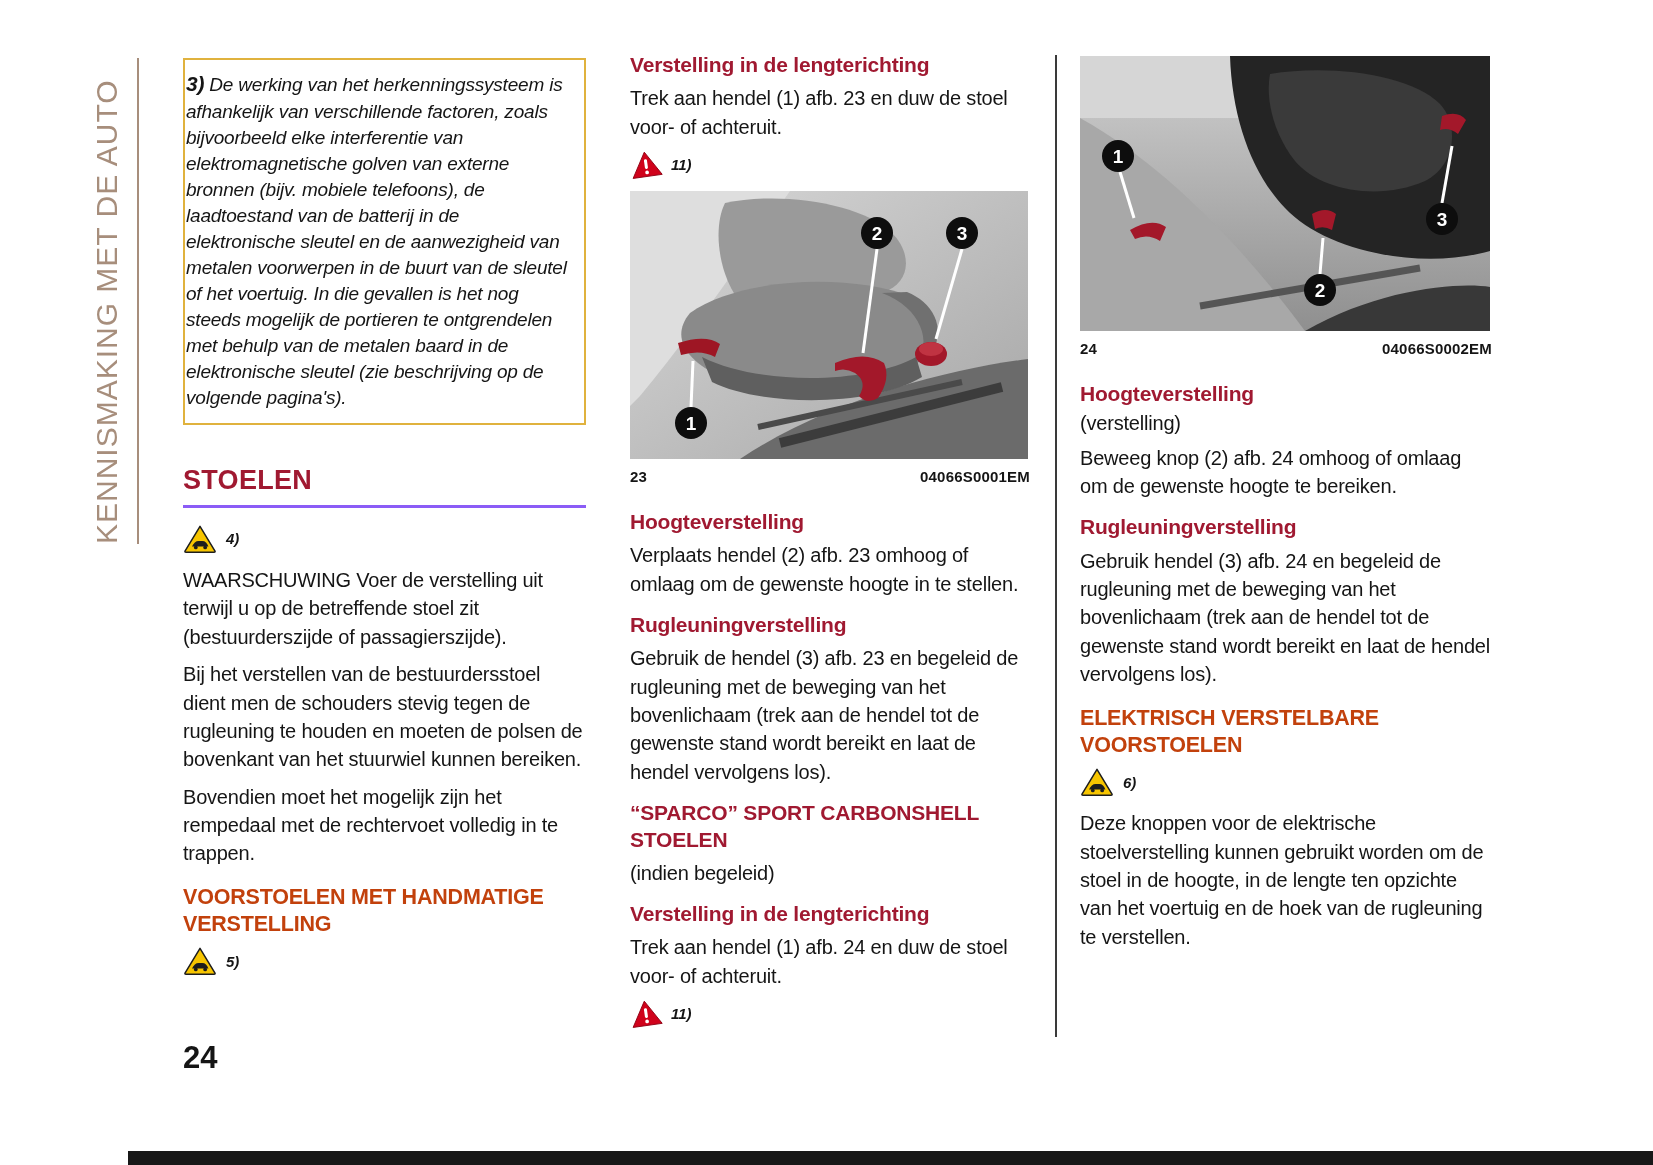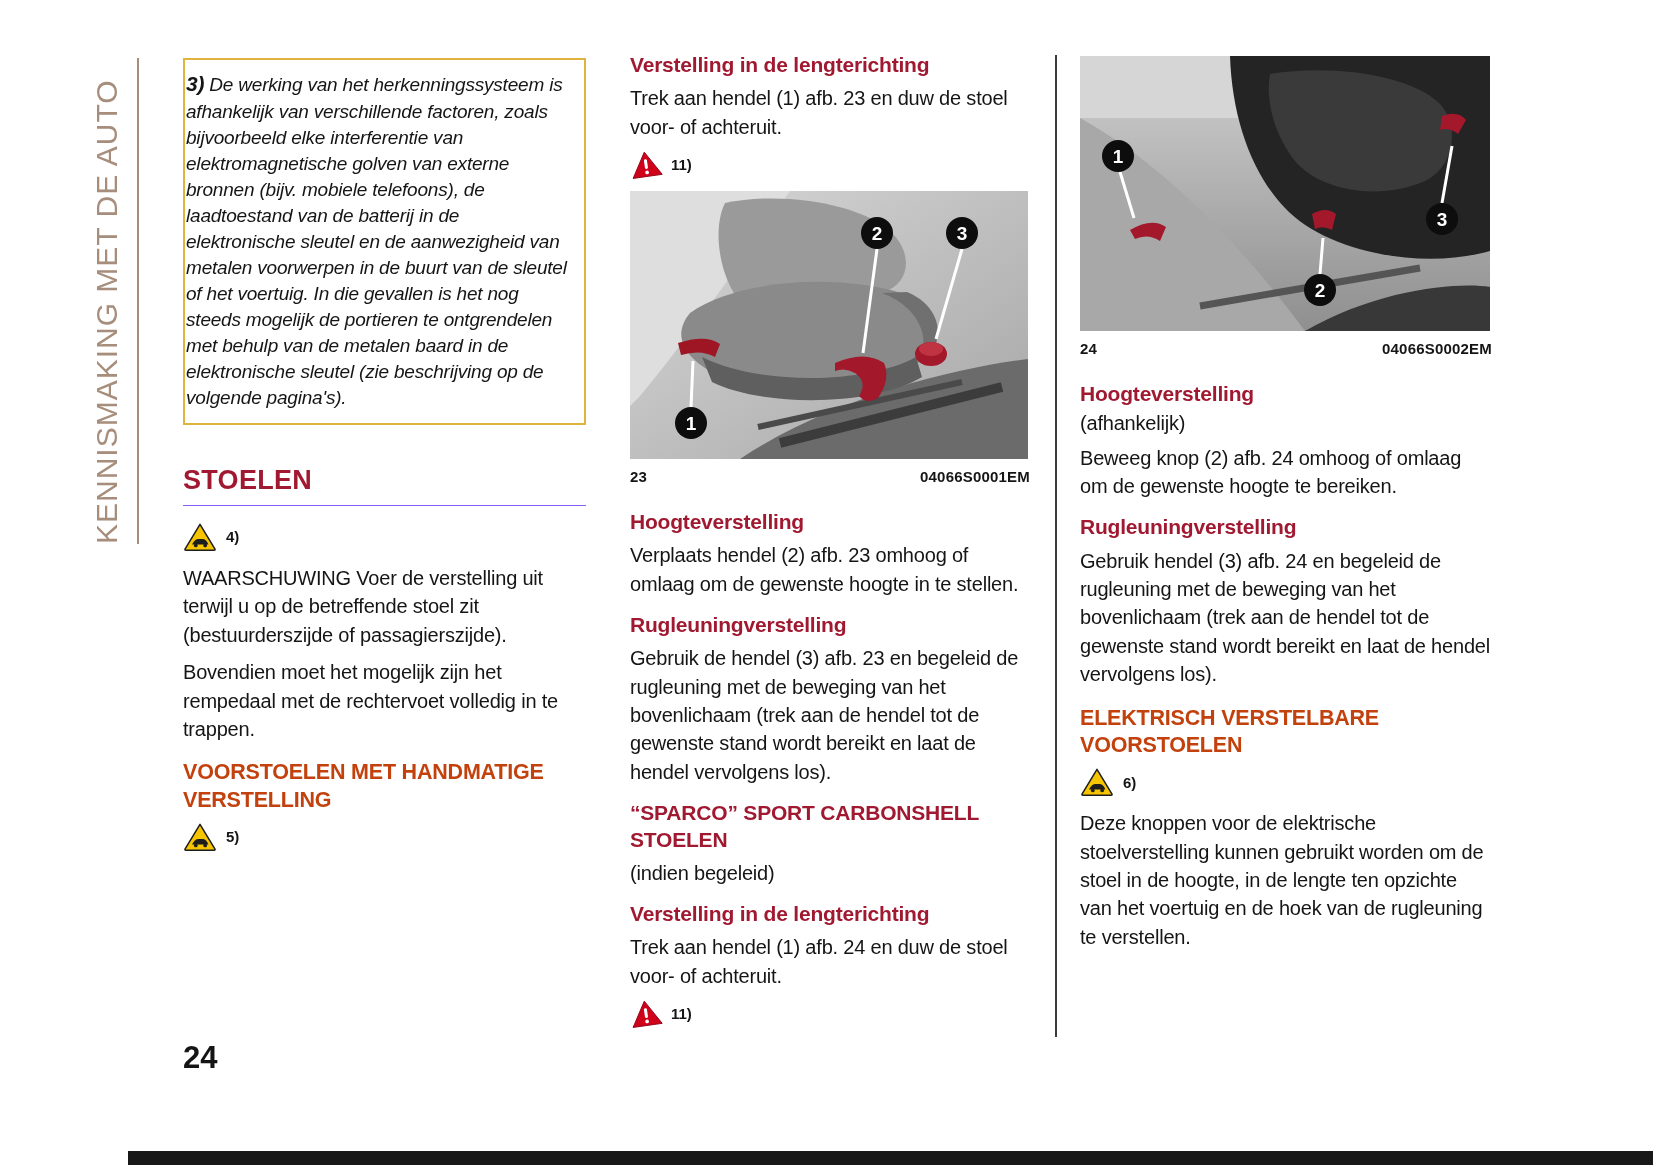--- a/index.html
+++ b/index.html
@@ -22,28 +22,28 @@
   .divider{position:absolute;left:1055px;top:55px;width:2px;height:982px;background:#3a3a3a;}
   
   p.body{font-size:20px;line-height:1.42;margin:0 0 9px 0;letter-spacing:-0.2px;}
   .note-box{
     border:2px solid #e0b23e;padding:10px 14px 12px 1px;margin-top:6px;
     font-style:italic;font-size:19px;line-height:1.37;letter-spacing:-0.2px;
   }
   .note-num{font-weight:bold;margin-right:5px;font-size:21px;}
   .h-main{
     color:#a01931;font-size:27px;font-weight:bold;letter-spacing:0.3px;
-    border-bottom:1px solid #8b5cf6;padding-bottom:9px;margin:40px 0 16px 0;
+    border-bottom:3px solid #8b5cf6;padding-bottom:9px;margin:40px 0 16px 0;
   }
   .h-red{color:#a01931;font-size:21px;font-weight:bold;margin:0 0 6px 0;line-height:1.25;letter-spacing:-0.2px;}
   .h-red.mt{margin-top:24px;}
   .h-red.mt-sm{margin-top:14px;}
   .h-sub{color:#c2410c;font-size:21.5px;font-weight:bold;line-height:1.27;margin:16px 0 8px 0;letter-spacing:-0.2px;}
   
-  .warn-row{display:flex;align-items:center;gap:9px;margin:8px 0 12px 0;}
+  .warn-row{display:flex;align-items:center;gap:9px;margin:8px 0 12px 0;font-style:italic;}
   .warn-row svg{flex:0 0 auto;display:block;}
   .warn-ref{font-weight:bold;font-size:15px;}
   
   .figure{margin:8px 0 0 0;}
   .fig-img{display:block;background:#c9c9c9;}
   .fig-caption{display:flex;justify-content:space-between;align-items:baseline;
     font-weight:bold;font-size:15px;margin-top:9px;letter-spacing:0.2px;}
   .callout-num{fill:#ffffff;font-weight:bold;font-size:19px;font-family:"Liberation Sans",sans-serif;}
   
   .footer-num{position:absolute;left:183px;top:1040px;font-size:31px;font-weight:bold;}
@@ -70,20 +70,21 @@
       <svg width="34" height="30" viewBox="0 0 36 32">
         <path d="M18 2.5 L34 29 Q34.5 30 33 30 L3 30 Q1.5 30 2 29 Z" fill="#f7c500" stroke="#1d1d1d" stroke-width="1.6" stroke-linejoin="round"></path>
         <path d="M9.5 24 q2.5 -6 7 -6 h4 q4.5 0 6.5 6 z" fill="#1d1d1d"></path>
         <circle cx="13.5" cy="25" r="2" fill="#1d1d1d"></circle>
         <circle cx="23.5" cy="25" r="2" fill="#1d1d1d"></circle>
       </svg>
       <span class="warn-ref">4)</span>
     </div>
 
     <p class="body">WAARSCHUWING Voer de verstelling uit terwijl u op de betreffende stoel zit (bestuurderszijde of passagierszijde).</p>
+    <p class="body">Bij het verstellen van de bestuurdersstoel dient men de schouders stevig tegen de rugleuning te houden en moeten de polsen de bovenkant van het stuurwiel kunnen bereiken.</p>
     <p class="body">Bovendien moet het mogelijk zijn het rempedaal met de rechtervoet volledig in te trappen.</p>
 
     <div class="h-sub">VOORSTOELEN MET HANDMATIGE VERSTELLING</div>
 
 
     <div class="warn-row">
       <svg width="34" height="30" viewBox="0 0 36 32">
         <path d="M18 2.5 L34 29 Q34.5 30 33 30 L3 30 Q1.5 30 2 29 Z" fill="#f7c500" stroke="#1d1d1d" stroke-width="1.6" stroke-linejoin="round"></path>
         <path d="M9.5 24 q2.5 -6 7 -6 h4 q4.5 0 6.5 6 z" fill="#1d1d1d"></path>
         <circle cx="13.5" cy="25" r="2" fill="#1d1d1d"></circle>
@@ -212,21 +213,21 @@
           <text class="callout-num" x="362" y="170" text-anchor="middle">3</text>
         </g>
       </svg>
       <div class="fig-caption">
         <span>24</span>
         <span>04066S0002EM</span>
       </div>
     </div>
 
     <div class="h-red mt" style="margin-bottom:2px;">Hoogteverstelling</div>
-    <p class="body" style="margin-bottom:6px;">(afhankelijk)</p>
+    <p class="body" style="margin-bottom:6px;">(verstelling)</p>
     <p class="body">Beweeg knop (2) afb. 24 omhoog of omlaag om de gewenste hoogte te bereiken.</p>
 
     <div class="h-red mt-sm">Rugleuningverstelling</div>
     <p class="body">Gebruik hendel (3) afb. 24 en begeleid de rugleuning met de beweging van het bovenlichaam (trek aan de hendel tot de gewenste stand wordt bereikt en laat de hendel vervolgens los).</p>
 
     <div class="h-sub">ELEKTRISCH VERSTELBARE VOORSTOELEN</div>
 
     <div class="warn-row">
       <svg width="34" height="30" viewBox="0 0 36 32">
         <path d="M18 2.5 L34 29 Q34.5 30 33 30 L3 30 Q1.5 30 2 29 Z" fill="#f7c500" stroke="#1d1d1d" stroke-width="1.6" stroke-linejoin="round"></path>

